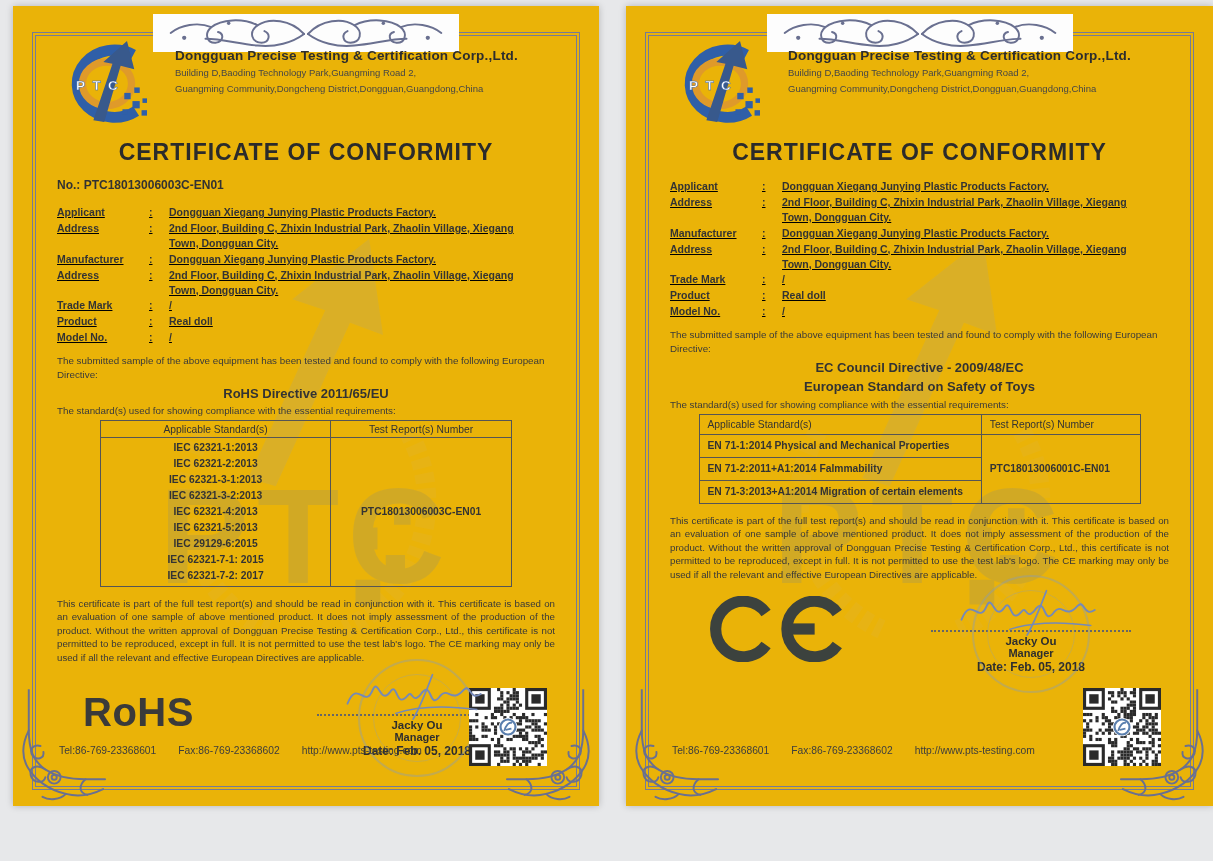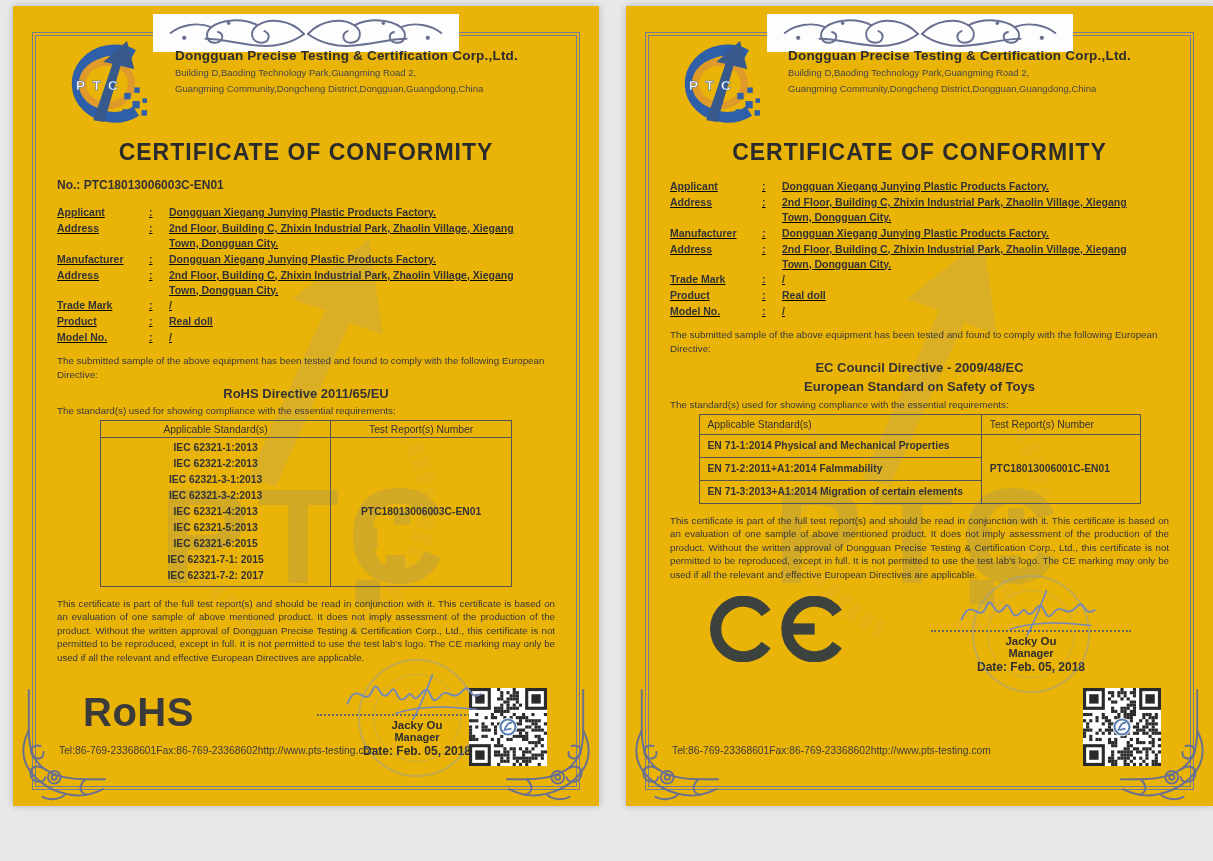--- a/index.html
+++ b/index.html
@@ -82,21 +82,21 @@
     width:114px;height:114px;border:2px solid rgba(130,155,195,.38);border-radius:50%;
   }
   .stamp::after{content:'';position:absolute;inset:13px;border:1px solid rgba(130,155,195,.3);border-radius:50%;}
   .signature{width:172px;height:56px;margin:0 auto -9px;display:block;position:relative;z-index:1;}
   .sig-line{border-top:2px dotted #666;margin:0 6px;}
   .sig-name{font-size:11.5px;font-weight:bold;color:#2e2e2e;margin-top:3px;}
   .sig-role{font-size:11px;font-weight:bold;color:#2e2e2e;}
   .sig-date{font-size:12px;font-weight:bold;color:#2e2e2e;margin-top:1px;}
 
   .qr{position:absolute;right:52px;bottom:40px;width:78px;height:78px;background:#fff;}
-  .footer{position:absolute;left:46px;bottom:50px;font-size:10.3px;color:#3d3d3d;display:flex;white-space:nowrap;}
+  .footer{position:absolute;left:46px;bottom:50px;font-size:10.3px;color:#3d3d3d;display:flex;gap:22px;white-space:nowrap;}
 </style>
 </head>
 <body>
 
 <svg width="0" height="0" style="position:absolute" aria-hidden="true">
   <defs>
 
     <symbol id="flhalf" viewBox="0 0 150 38">
       <g fill="none" stroke="#6a7090" stroke-width="2" stroke-linecap="round">
         <path d="M148,20 C134,5 112,3 100,11 C90,18 94,29 104,29 C112,29 114,20 107,17"></path>
@@ -253,21 +253,21 @@
         </thead>
         <tbody>
           <tr>
             <td class="std-cell">
               <div class="std-line">IEC 62321-1:2013</div>
               <div class="std-line">IEC 62321-2:2013</div>
               <div class="std-line">IEC 62321-3-1:2013</div>
               <div class="std-line">IEC 62321-3-2:2013</div>
               <div class="std-line">IEC 62321-4:2013</div>
               <div class="std-line">IEC 62321-5:2013</div>
-              <div class="std-line">IEC 62321-6:2015</div>
+              <div class="std-line">IEC 29129-6:2015</div>
               <div class="std-line">IEC 62321-7-1: 2015</div>
               <div class="std-line">IEC 62321-7-2: 2017</div>
             </td>
             <td class="rep-cell">PTC18013006003C-EN01</td>
           </tr>
         </tbody>
       </table>
 
       <p class="disclaimer">This certificate is part of the full test report(s) and should be read in conjunction with it. This certificate is based on an evaluation of one sample of above mentioned product. It does not imply assessment of the production of the product. Without the written approval of Dongguan Precise Testing &amp; Certification Corp., Ltd., this certificate is not permitted to be reproduced, except in full. It is not permitted to use the test lab's logo. The CE marking may only be used if all the relevant and effective European Directives are applicable.</p>
 

